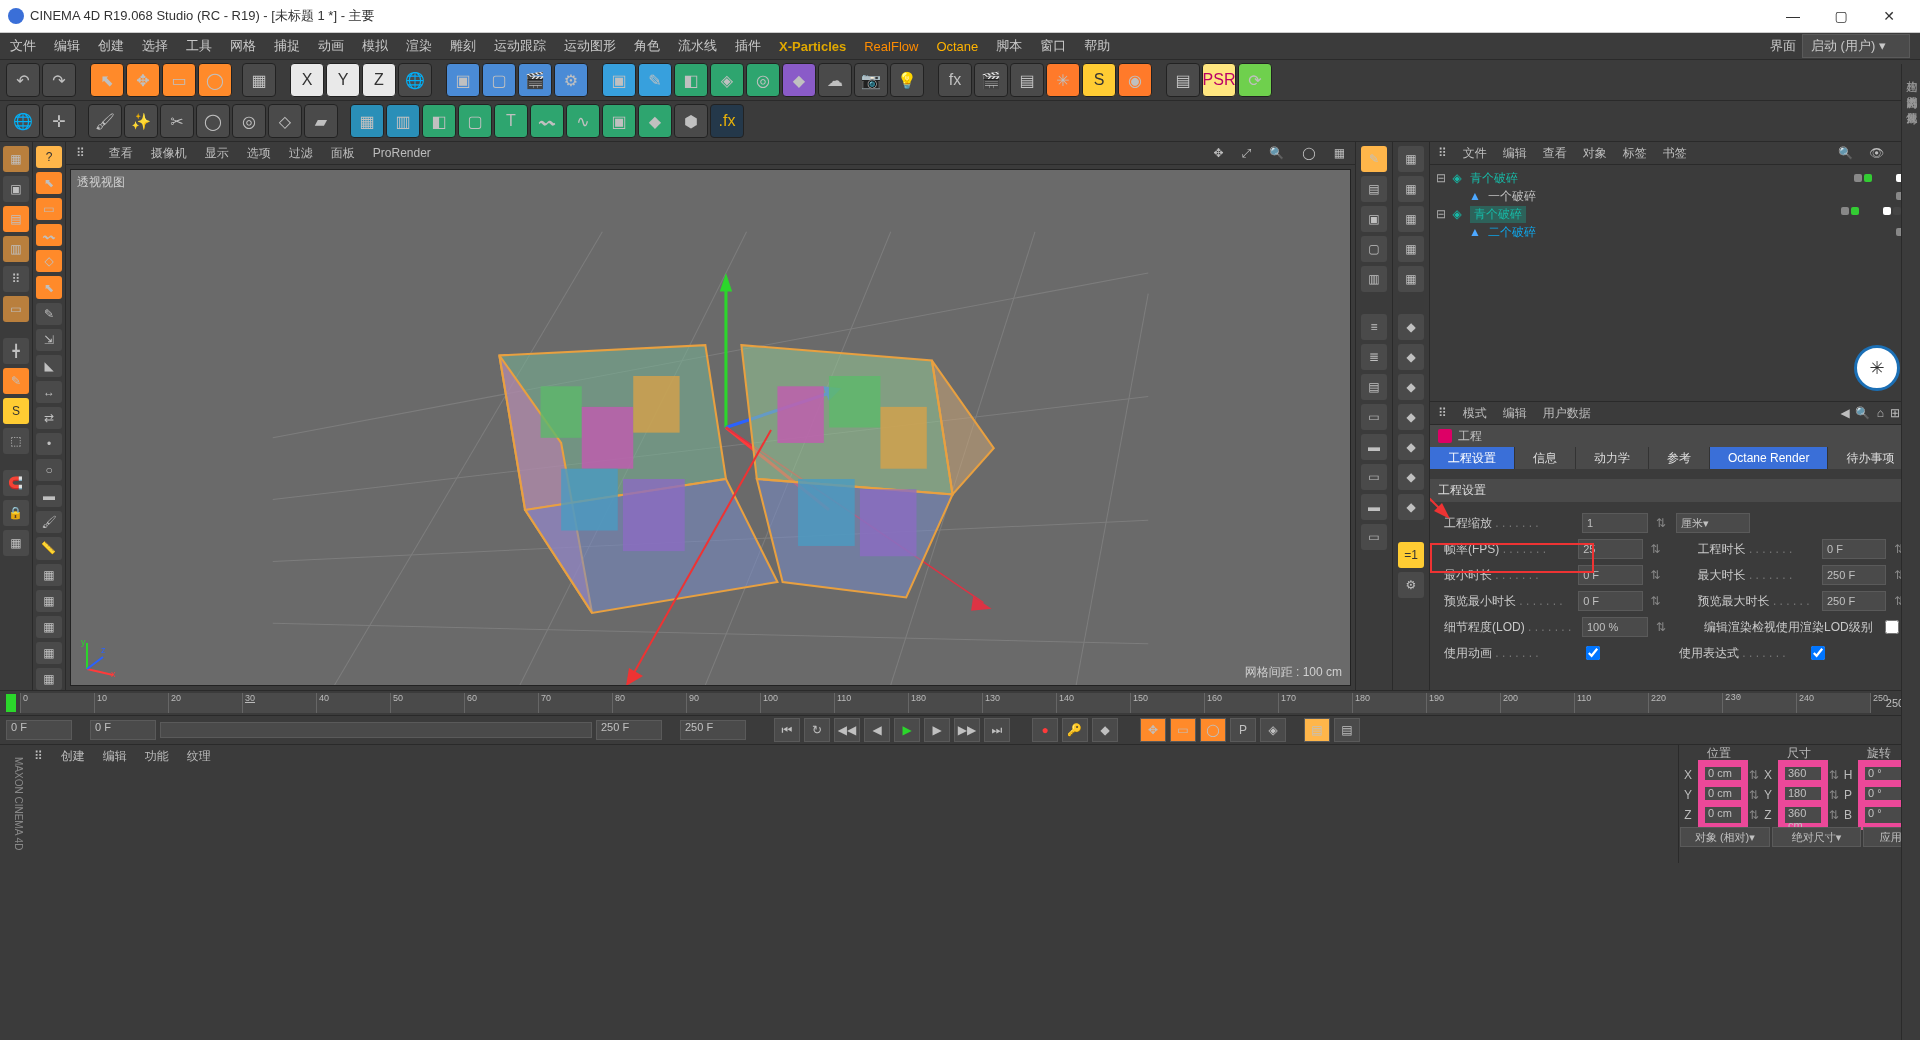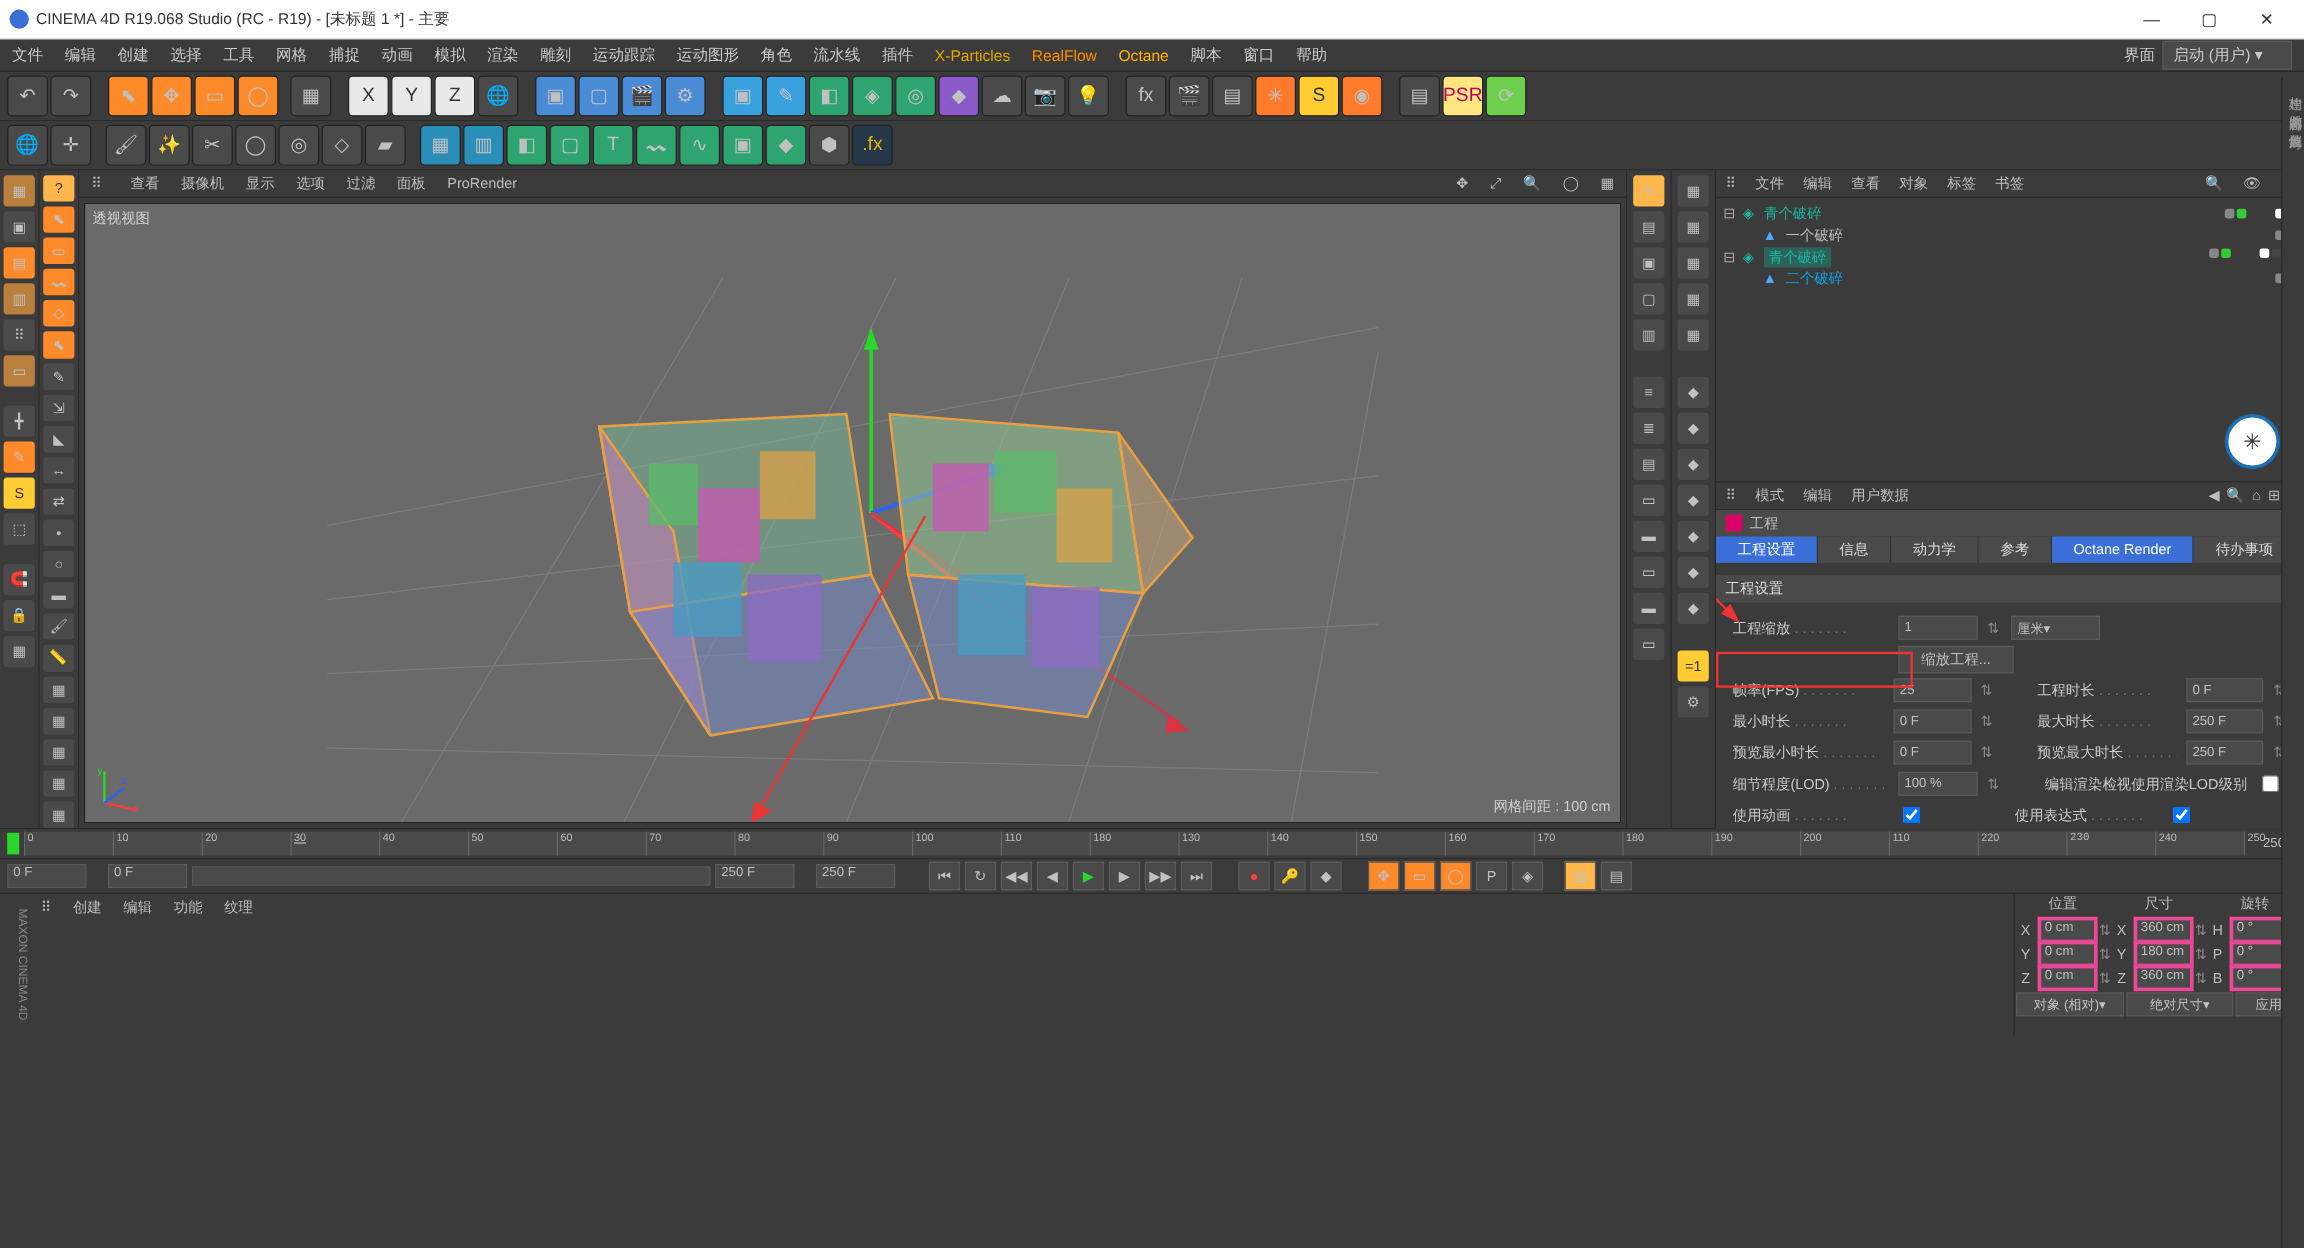--- a/index.html
+++ b/index.html
@@ -3,21 +3,21 @@
 <meta charset="utf-8">
 <style>
 html,body{margin:0;padding:0;width:1920px;height:1040px;background:#3b3b3b;color:#c0c0c0;font-family:"Microsoft YaHei",Arial,sans-serif;font-size:12px;overflow:hidden;}
 .titlebar{height:32px;background:#fff;color:#333;display:flex;align-items:center;padding:0 8px;border-bottom:1px solid #ccc;}
 .titlebar .icon{width:16px;height:16px;background:#3a6fd8;border-radius:50%;margin-right:6px;}
 .titlebar .title{flex:1;font-size:13px;}
 .winbtns{display:flex;gap:2px;}
 .winbtn{width:46px;height:28px;display:flex;align-items:center;justify-content:center;font-size:14px;color:#333;}
 .winbtn.close{color:#333;}
 .menubar{height:26px;background:#3b3b3b;display:flex;align-items:center;padding:0 10px;gap:18px;font-size:13px;color:#c9c9c9;}
-.menubar span.hl1{color:#e0a800;}
+.menubar span.hl1{color:#e0a800;font-weight:bold;}
 .menubar span.hl2{color:#ff8c00;}
 .menubar span.hl3{color:#ffb300;}
 .menubar .spacer{flex:1;}
 .layoutsel{display:flex;align-items:center;gap:6px;}
 .layoutsel .sel{background:#4a4a4a;border:1px solid #5a5a5a;padding:2px 8px;min-width:90px;}
 .toolbar1{height:40px;background:#3b3b3b;border-top:1px solid #2a2a2a;border-bottom:1px solid #2a2a2a;display:flex;align-items:center;padding:0 6px;gap:2px;}
 .tbtnL{width:32px;height:32px;border-radius:4px;display:flex;align-items:center;justify-content:center;font-size:16px;border:1px solid #222;}
 .toolbar2{height:40px;background:#3b3b3b;border-bottom:1px solid #2a2a2a;display:flex;align-items:center;padding:0 6px;gap:2px;}
 .mainrow{display:flex;height:548px;}
 .leftcol{width:32px;background:#3b3b3b;border-right:1px solid #2a2a2a;display:flex;flex-direction:column;align-items:center;padding-top:4px;gap:4px;}
@@ -68,21 +68,21 @@
 .playbar .slider{flex:1;height:14px;background:#4a4a4a;border:1px solid #5a5a5a;position:relative;max-width:430px;}
 .playbar .pbtn{width:24px;height:22px;background:#4a4a4a;border:1px solid #5a5a5a;display:flex;align-items:center;justify-content:center;}
 .botrow{display:flex;height:118px;background:#3b3b3b;border-top:1px solid #2a2a2a;}
 .bot-left{flex:1;border-right:1px solid #2a2a2a;}
 .bltabs{height:22px;display:flex;align-items:center;gap:18px;padding:0 10px;font-size:12px;color:#bdbdbd;}
 .bot-right{width:240px;border-right:1px solid #2a2a2a;}
 .coord-hdr{display:flex;height:20px;font-size:12px;color:#bbb;}
 .coord-hdr div{flex:1;text-align:center;}
 .coord-row{display:flex;height:20px;align-items:center;}
 .coord-row .axl{width:18px;text-align:center;color:#bbb;}
-.coord-row .cinp{flex:1;height:16px;background:#4a4a4a;border:3px solid #ec4899;font-size:11px;padding:0 3px;margin:0 1px;}
+.coord-row .cinp{flex:1;height:16px;background:#4a4a4a;border:7px solid #ec4899;font-size:11px;padding:0 3px;margin:0 1px;}
 .coord-row .sp{width:10px;color:#888;text-align:center;}
 .coord-sel{display:flex;margin-top:2px;}
 .coord-sel .cs{flex:1;height:18px;background:#4a4a4a;border:1px solid #5a5a5a;font-size:11px;display:flex;align-items:center;justify-content:center;margin:0 1px;}
 .maxon{width:24px;background:#3b3b3b;writing-mode:vertical-rl;text-align:center;font-size:10px;color:#888;padding:4px 0;}
 .farright{position:absolute;right:0;top:64px;bottom:0;width:18px;background:#3b3b3b;border-left:1px solid #2a2a2a;}
 .farright .vtab{writing-mode:vertical-rl;font-size:11px;color:#999;padding:8px 2px;}
 </style>
 </head>
 <body>
 
@@ -455,24 +455,20 @@
       <div class="setheader">工程设置</div>
 
       <div class="fieldrow">
         <div class="lbl">工程缩放</div>
         <div class="inp">
             <span>1</span>
           </div>
           <span class="spin">⇅</span>
         <div class="sel"><span>厘米</span> ▾</div>
       </div>
-      <div class="fieldrow">
-          <div style="width:130px"></div>
-          <div class="btnwide">缩放工程...</div>
-        </div>
 
       <div class="hl-box" style="left:0px;top:74px;width:160px;height:26px"></div>
       <div class="fieldrow">
         <div class="lbl">帧率(FPS)</div>
         <div class="inp">
             <span>25</span>
           </div>
           <span class="spin">⇅</span>
         <div style="width:20px"></div>
         <div class="lbl" style="width:120px">工程时长</div>

